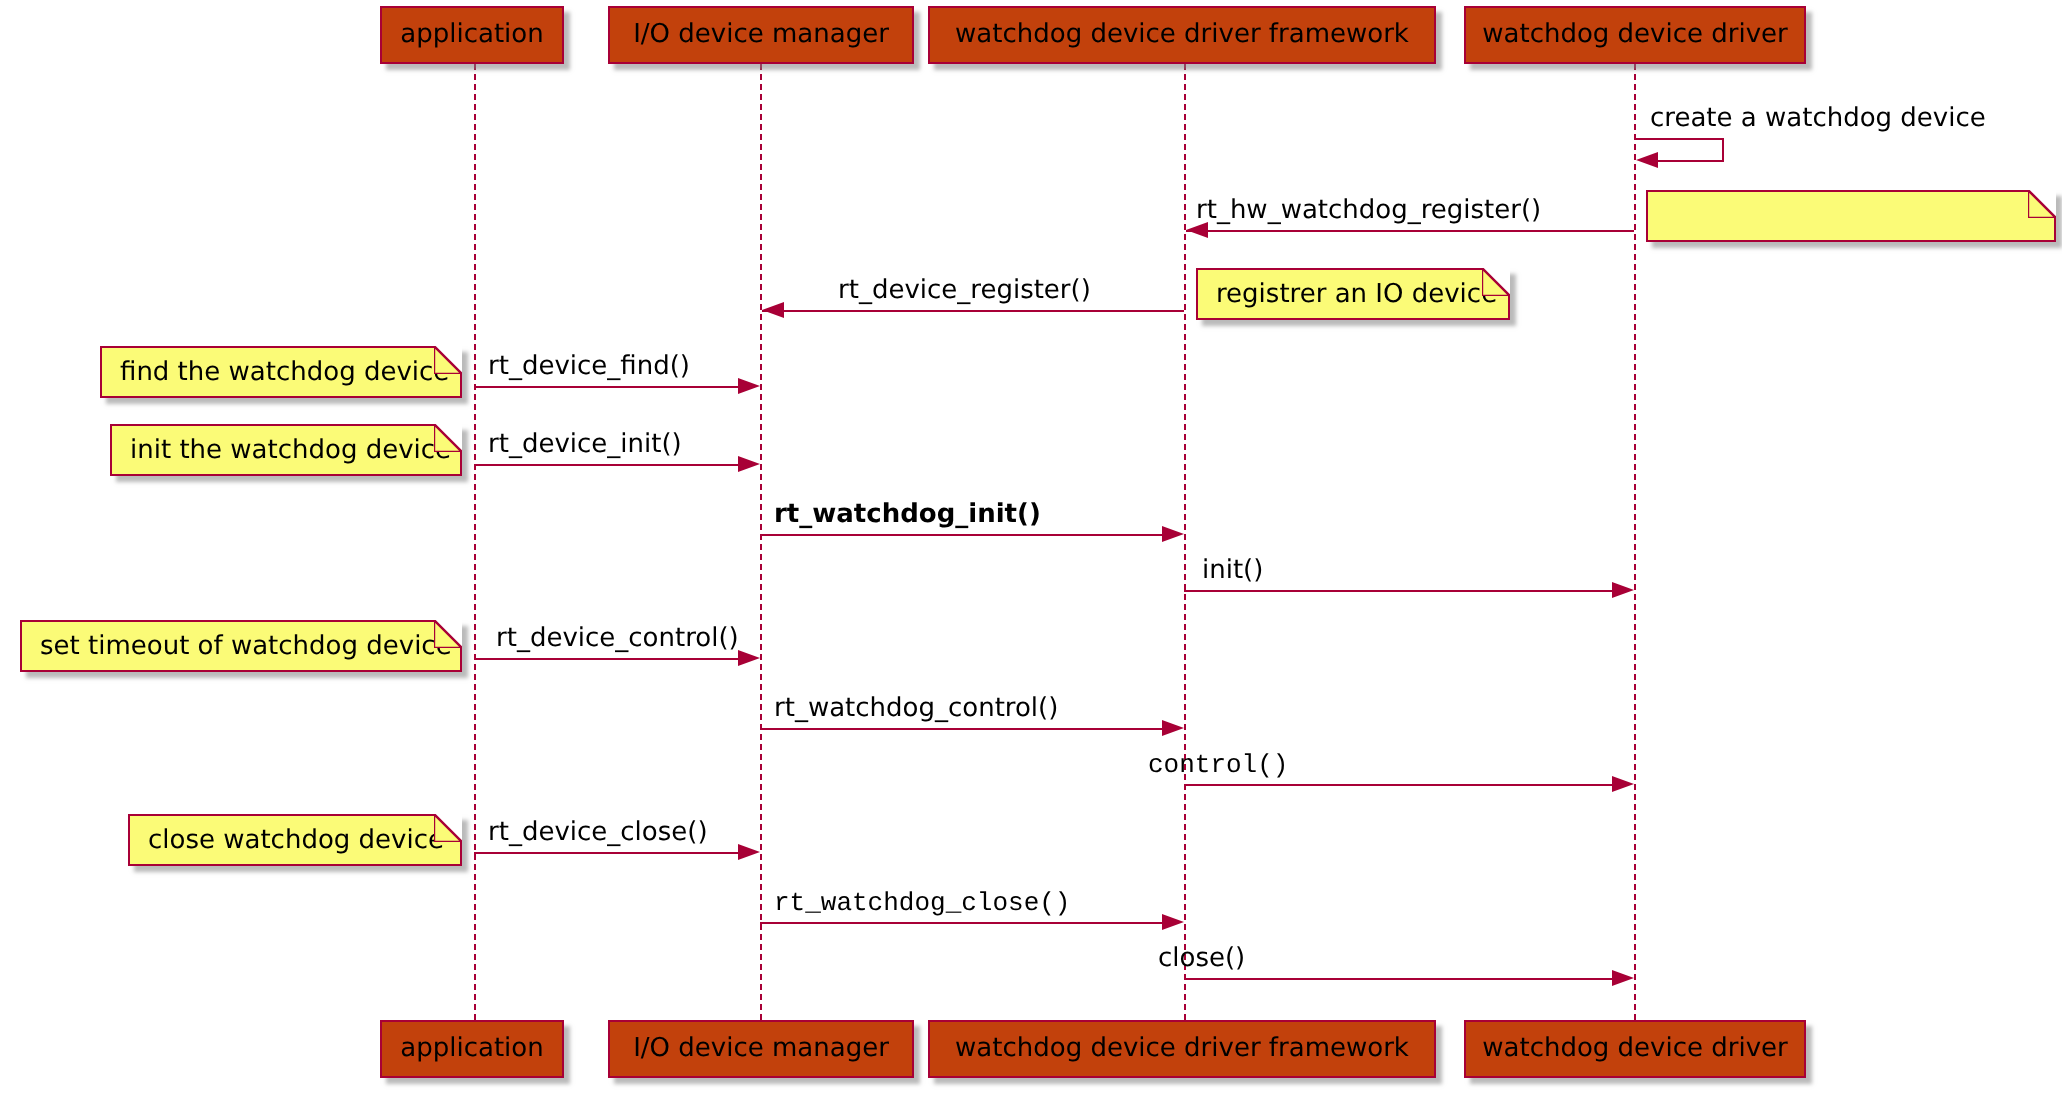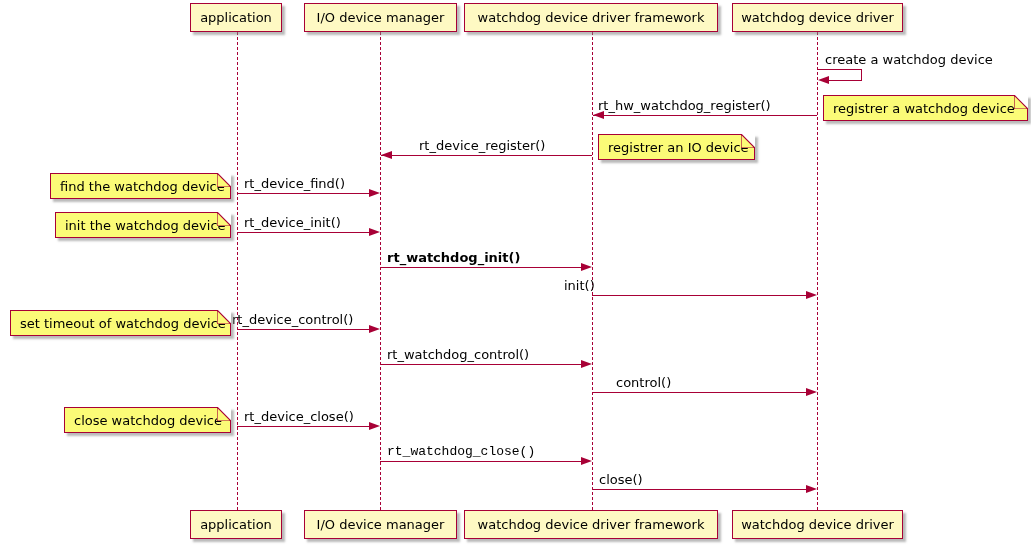--- a/index.html
+++ b/index.html
@@ -2,21 +2,21 @@
 <html><head>
 <meta charset="utf-8">
 <style>
   html,body{margin:0;padding:0;background:#ffffff;}
   .canvas{
     position:relative;width:1031px;height:549px;background:#ffffff;
     font-family:"DejaVu Sans", sans-serif;font-size:13px;color:#000;overflow:hidden;
   }
   .participant{
     position:absolute;height:29px;box-sizing:border-box;
-    background:#fef9c3;border:1.5px solid #A80036;
+    background:#c2410c;border:1.5px solid #A80036;
     box-shadow:3px 3px 2px rgba(130,130,130,0.55);
     display:flex;align-items:center;justify-content:center;
     white-space:nowrap;padding:13px 5px;
   }
   .lifeline{
     position:absolute;width:0;border-left:1px dashed #A80036;
   }
   .msg-label{
     position:absolute;white-space:nowrap;line-height:15px;
   }
@@ -99,63 +99,62 @@
     <div class="arrow-right" style="left:369px;top:228px;"></div>
   </div>
 
   <div>
     <div class="msg-label" style="left:387px;top:250px;font-weight:bold;">rt_watchdog_init()</div>
     <div class="msg-line" style="left:380px;top:267px;width:202px;"></div>
     <div class="arrow-right" style="left:581px;top:263px;"></div>
   </div>
 
   <div>
-    <div class="msg-label" style="left:564px;top:278px;">init()</div>
+    <div class="msg-label" style="left:601px;top:278px;">init()</div>
     <div class="msg-line" style="left:592px;top:295px;width:215px;"></div>
     <div class="arrow-right" style="left:806px;top:291px;"></div>
   </div>
 
   <div>
-    <div class="msg-label" style="left:232px;top:312px;">rt_device_control()</div>
+    <div class="msg-label" style="left:248px;top:312px;">rt_device_control()</div>
     <div class="msg-line" style="left:237px;top:329px;width:133px;"></div>
     <div class="arrow-right" style="left:369px;top:325px;"></div>
   </div>
 
   <div>
     <div class="msg-label" style="left:387px;top:347px;">rt_watchdog_control()</div>
     <div class="msg-line" style="left:380px;top:364px;width:202px;"></div>
     <div class="arrow-right" style="left:581px;top:360px;"></div>
   </div>
 
   <div>
-    <div class="msg-label" style="left:616px;top:375px;">control()</div>
+    <div class="msg-label" style="left:574px;top:375px;font-family:Liberation Mono, monospace;">control()</div>
     <div class="msg-line" style="left:592px;top:392px;width:215px;"></div>
     <div class="arrow-right" style="left:806px;top:388px;"></div>
   </div>
 
   <div>
     <div class="msg-label" style="left:244px;top:409px;">rt_device_close()</div>
     <div class="msg-line" style="left:237px;top:426px;width:133px;"></div>
     <div class="arrow-right" style="left:369px;top:422px;"></div>
   </div>
 
   <div>
     <div class="msg-label" style="left:387px;top:444px;font-family:Liberation Mono, monospace;">rt_watchdog_close()</div>
     <div class="msg-line" style="left:380px;top:461px;width:202px;"></div>
     <div class="arrow-right" style="left:581px;top:457px;"></div>
   </div>
 
   <div>
-    <div class="msg-label" style="left:599px;top:472px;text-align:center;">close()</div>
+    <div class="msg-label" style="left:579px;top:472px;text-align:center;">close()</div>
     <div class="msg-line" style="left:592px;top:489px;width:215px;"></div>
     <div class="arrow-right" style="left:806px;top:485px;"></div>
   </div>
 
   <div class="note" style="left:823px;top:95px;width:205px;">
-    <span>registrer a watchdog device</span>
     <svg class="fold" viewBox="0 0 14 14" width="14" height="14">
         <path d="M0 0 L14 0 L14 14 Z" fill="#ffffff"></path>
         <path d="M0 0 L14 14 L0 14 Z" fill="#FBFB77" stroke="#A80036" stroke-width="1.2"></path>
       </svg>
   </div>
   <div class="note" style="left:598px;top:134px;width:157px;">
     <span>registrer an IO device</span>
     <svg class="fold" viewBox="0 0 14 14" width="14" height="14">
         <path d="M0 0 L14 0 L14 14 Z" fill="#ffffff"></path>
         <path d="M0 0 L14 14 L0 14 Z" fill="#FBFB77" stroke="#A80036" stroke-width="1.2"></path>

